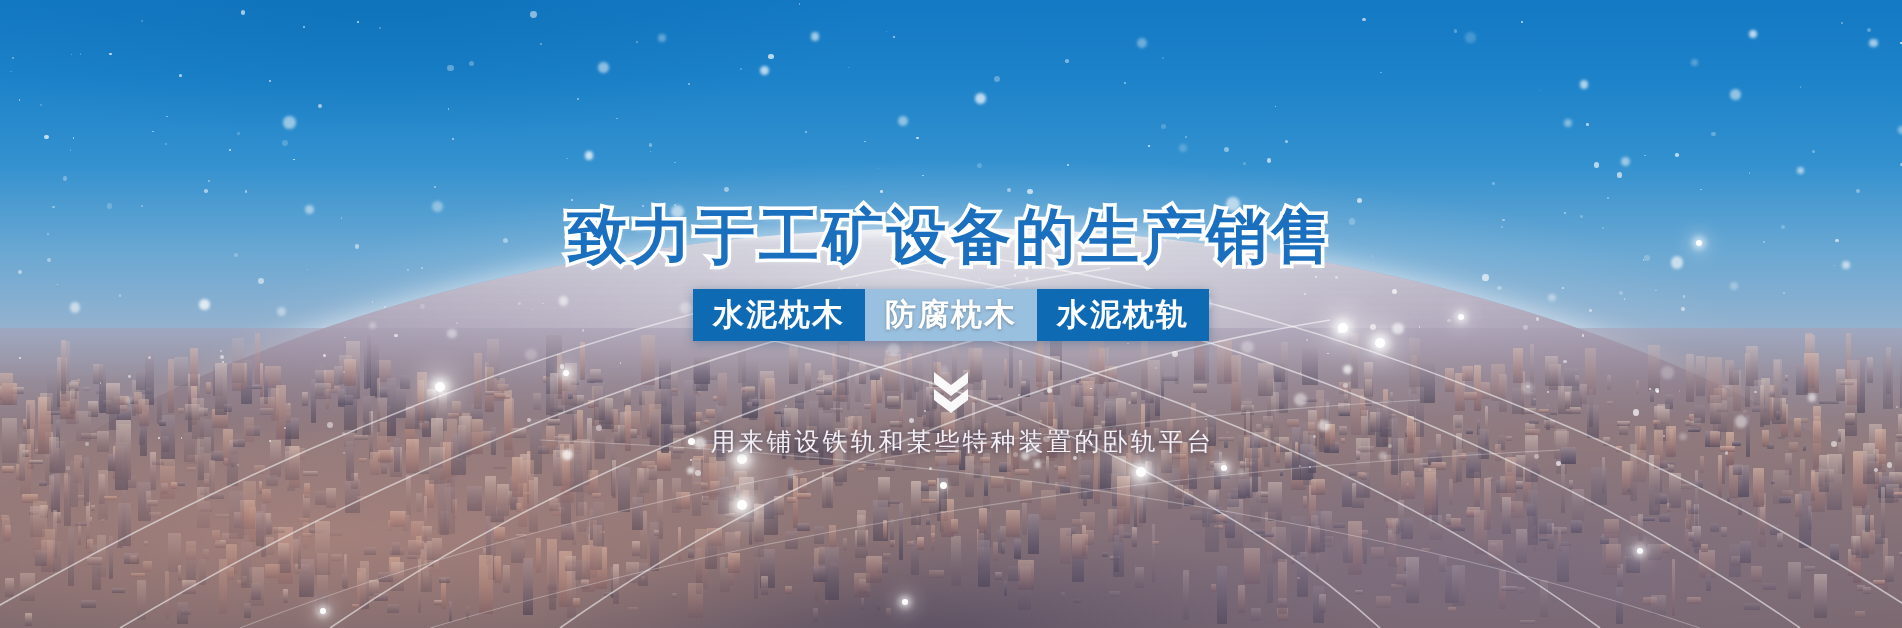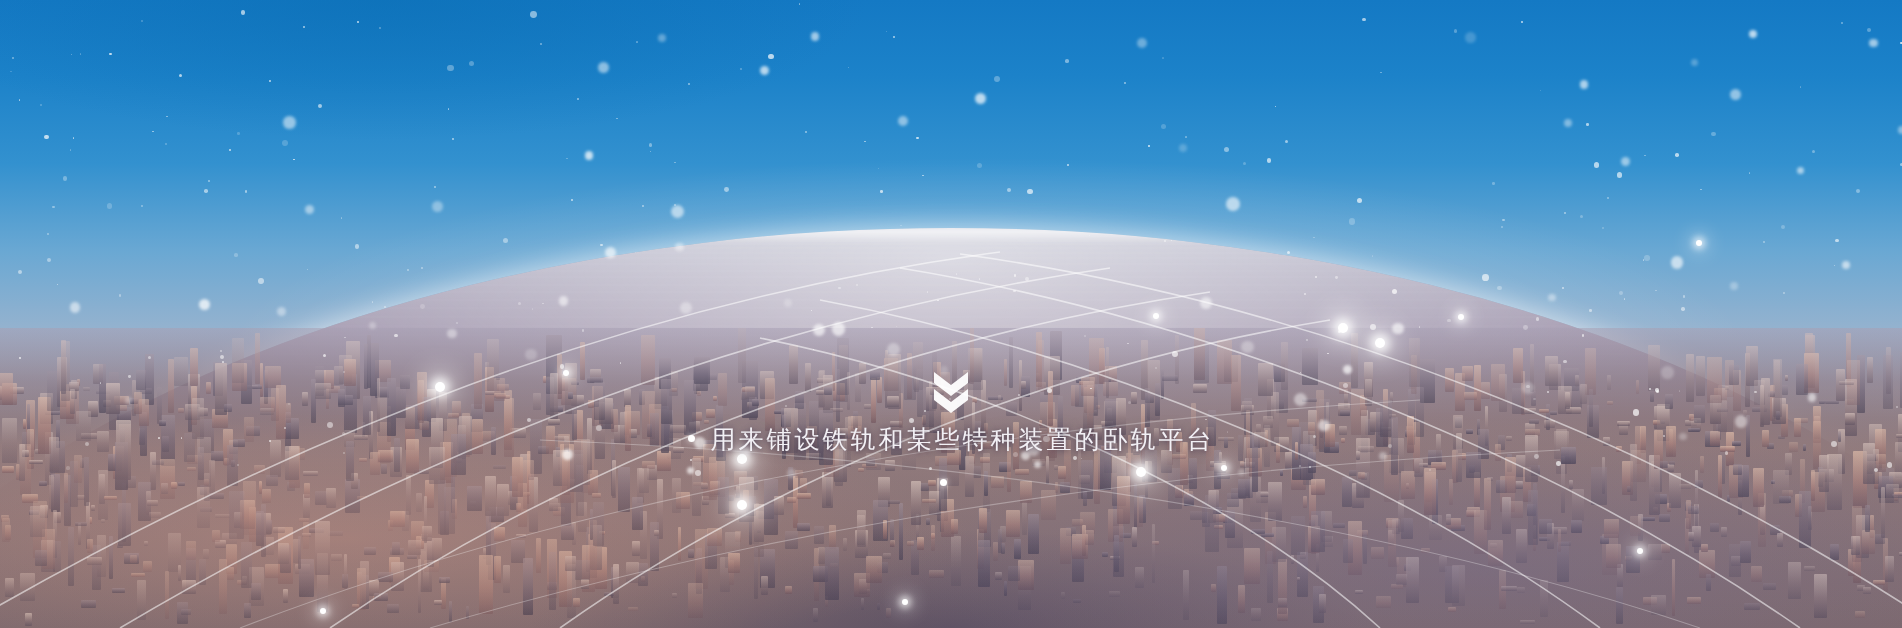--- a/index.html
+++ b/index.html
@@ -207,21 +207,21 @@
   }
 
   .bullets {
     position: absolute;
     left: 0; right: 0;
     top: 420px;
     color: #f2f0f5;
     font-size: 25px;
     line-height: 44px;
     letter-spacing: 3px;
-    font-family: Liberation Mono, monospace;
+    font-family: Liberation Serif, serif;
     text-shadow: 0 1px 5px rgba(40,30,60,0.55), 0 0 14px rgba(30,24,50,0.35);
     white-space: nowrap;
   }
   .bullet-line { display: block; }
   .bullet-line .mk {
     display: inline-block;
     width: 7px; height: 7px;
     border-radius: 50%;
     background: #ffffff;
     vertical-align: middle;
@@ -2026,21 +2026,27 @@
     <div class="node sm" style="left:566px;  top:373px;"></div>
     <div class="node" style="left:440px;  top:387px;"></div>
     <div class="node sm" style="left:323px;  top:611px;"></div>
     <div class="node sm" style="left:1640px; top:551px;"></div>
     <div class="node sm" style="left:1699px; top:243px;"></div>
     <div class="node sm" style="left:905px;  top:602px;"></div>
   </div>
 
   <div class="content">
 
-
+    <div class="headline">致力于工矿设备的生产销售</div>
+
+    <div class="badge-bar" id="badgebar">
+      <div class="badge">水泥枕木</div>
+      <div class="badge highlight">防腐枕木</div>
+      <div class="badge">水泥枕轨</div>
+    </div>
 
     <svg class="chev" viewBox="0 0 46 48" fill="none">
       <path d="M6 5 L23 18 L40 5 L40 16 L23 29 L6 16 Z" fill="#ffffff" fill-opacity="0.95"></path>
       <path d="M6 22 L23 35 L40 22 L40 33 L23 46 L6 33 Z" fill="#ffffff" fill-opacity="0.95"></path>
     </svg>
 
     <div class="bullets">
       <span class="bullet-line"><span class="mk"></span><span>用来铺设铁轨和某些特种装置的卧轨平台</span></span>
       <span class="bullet-line"><span class="mk"></span></span>
     </div>

